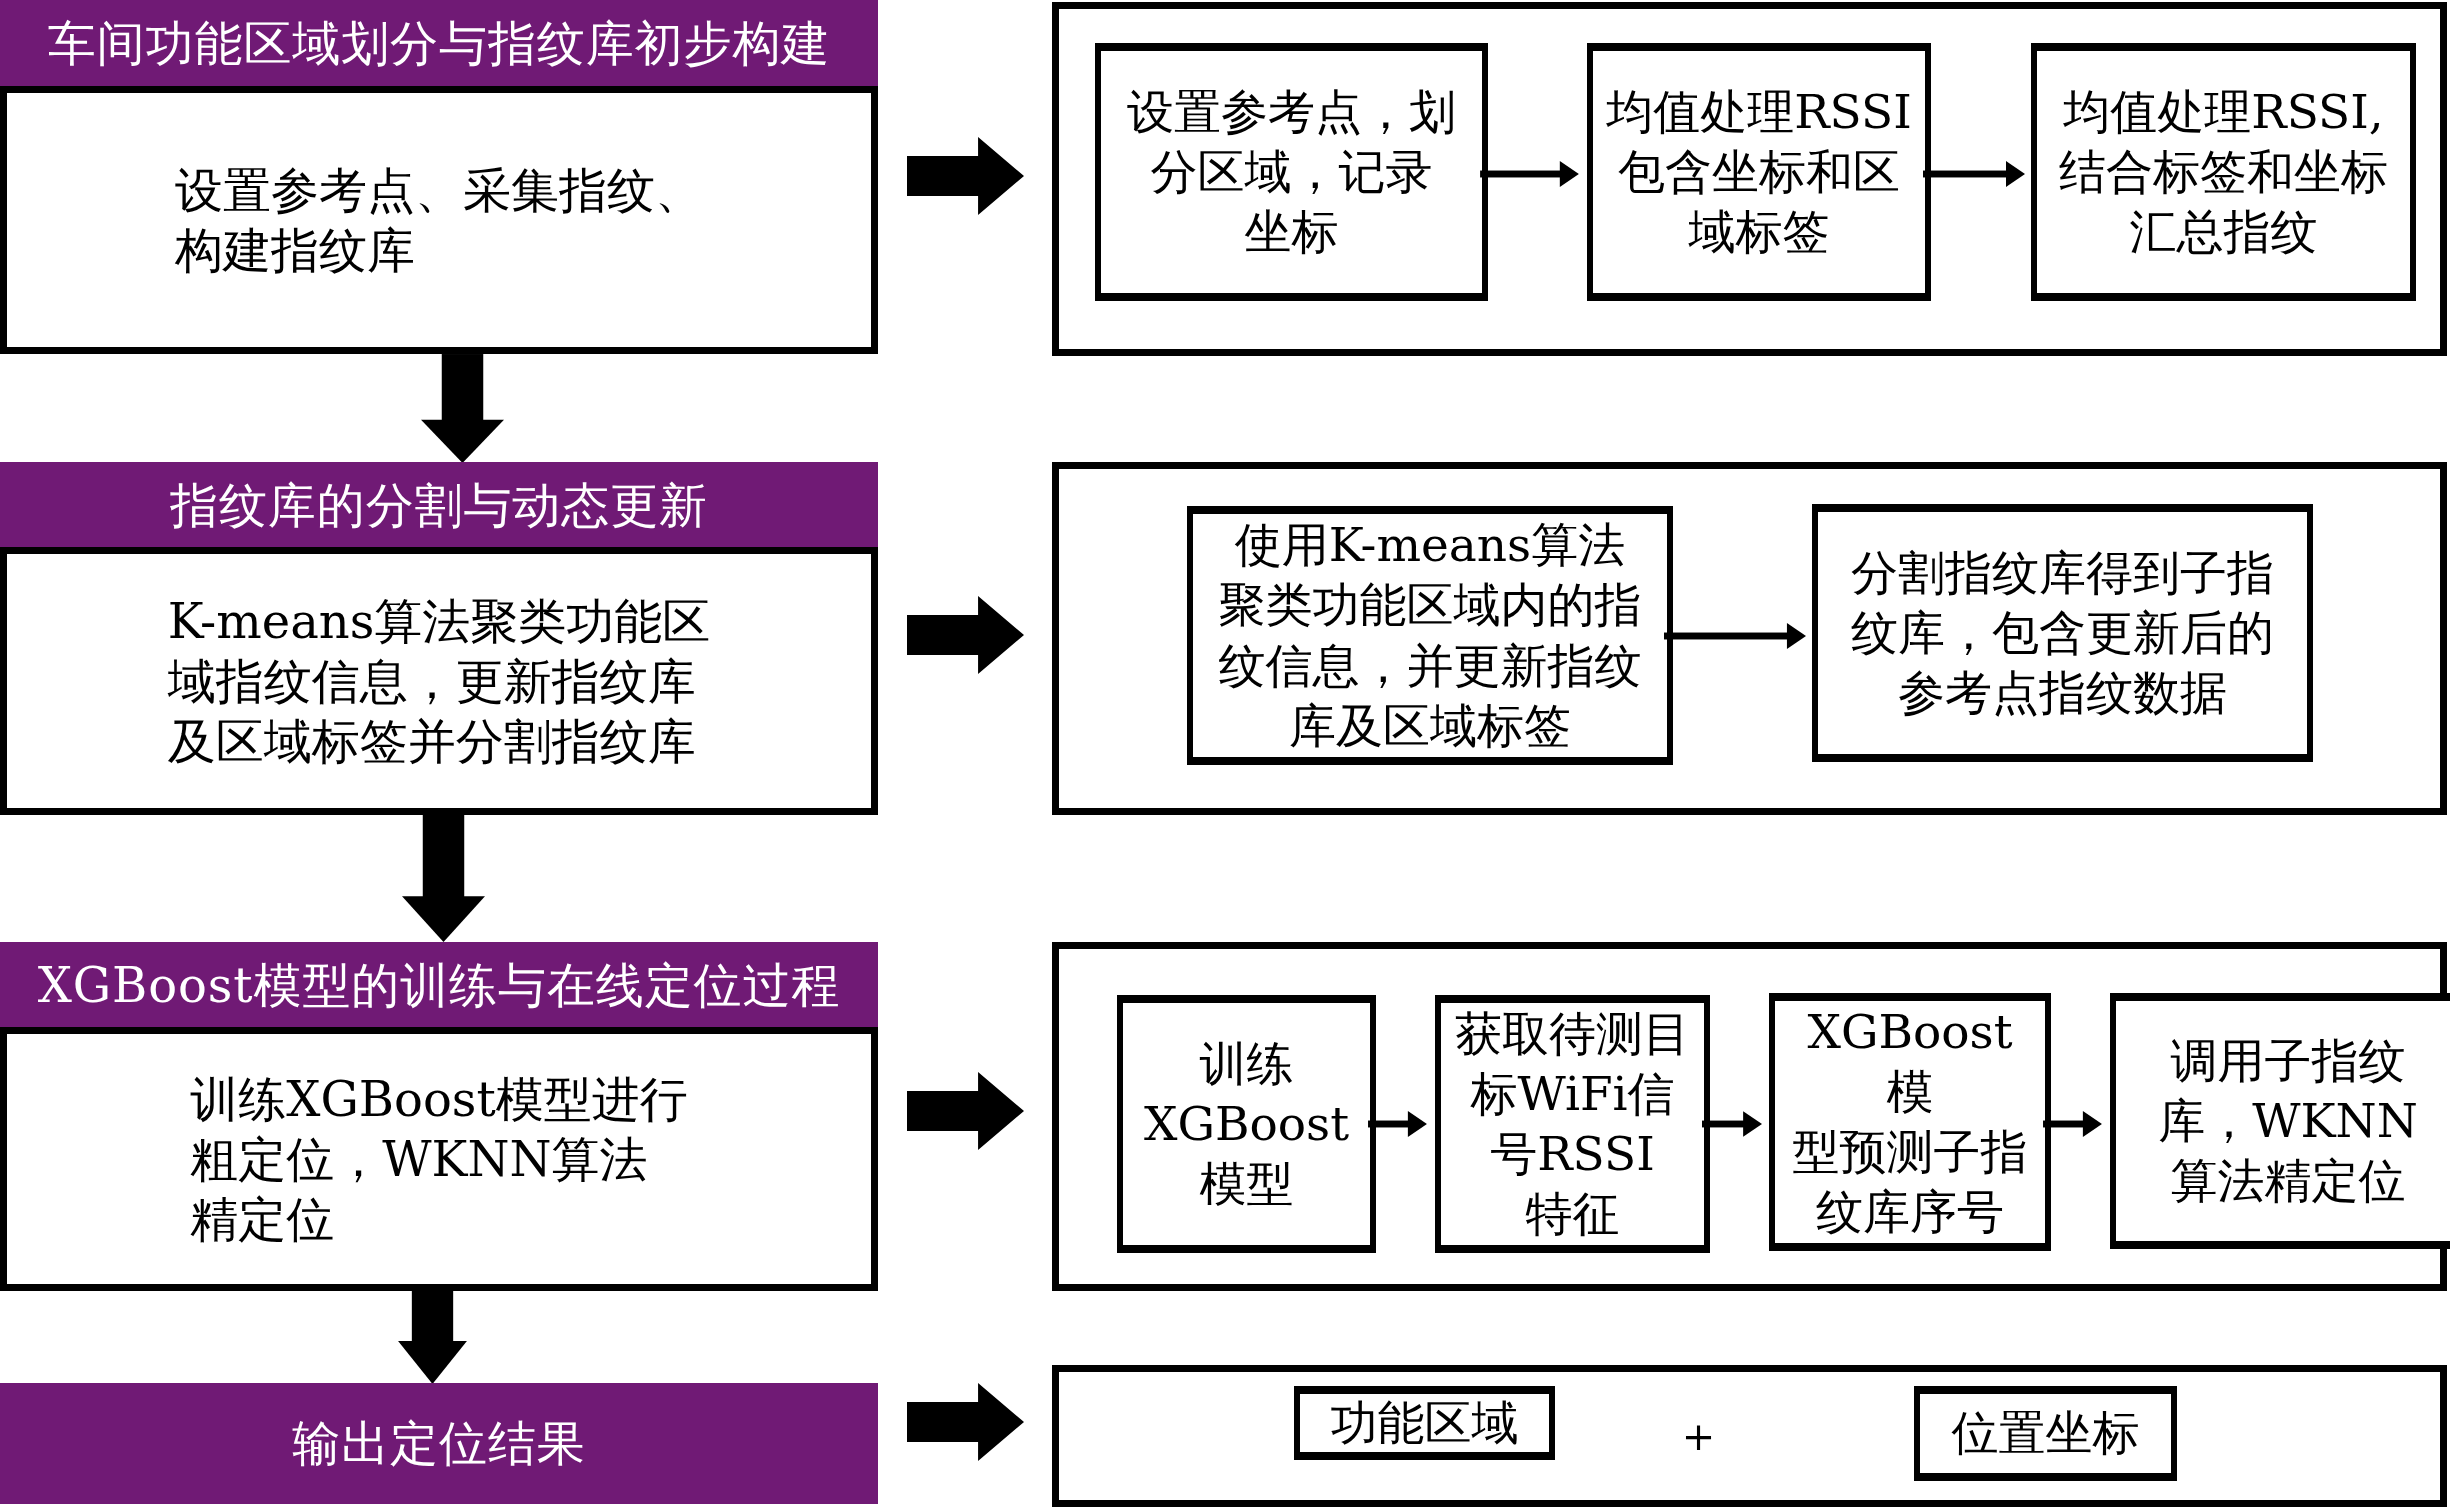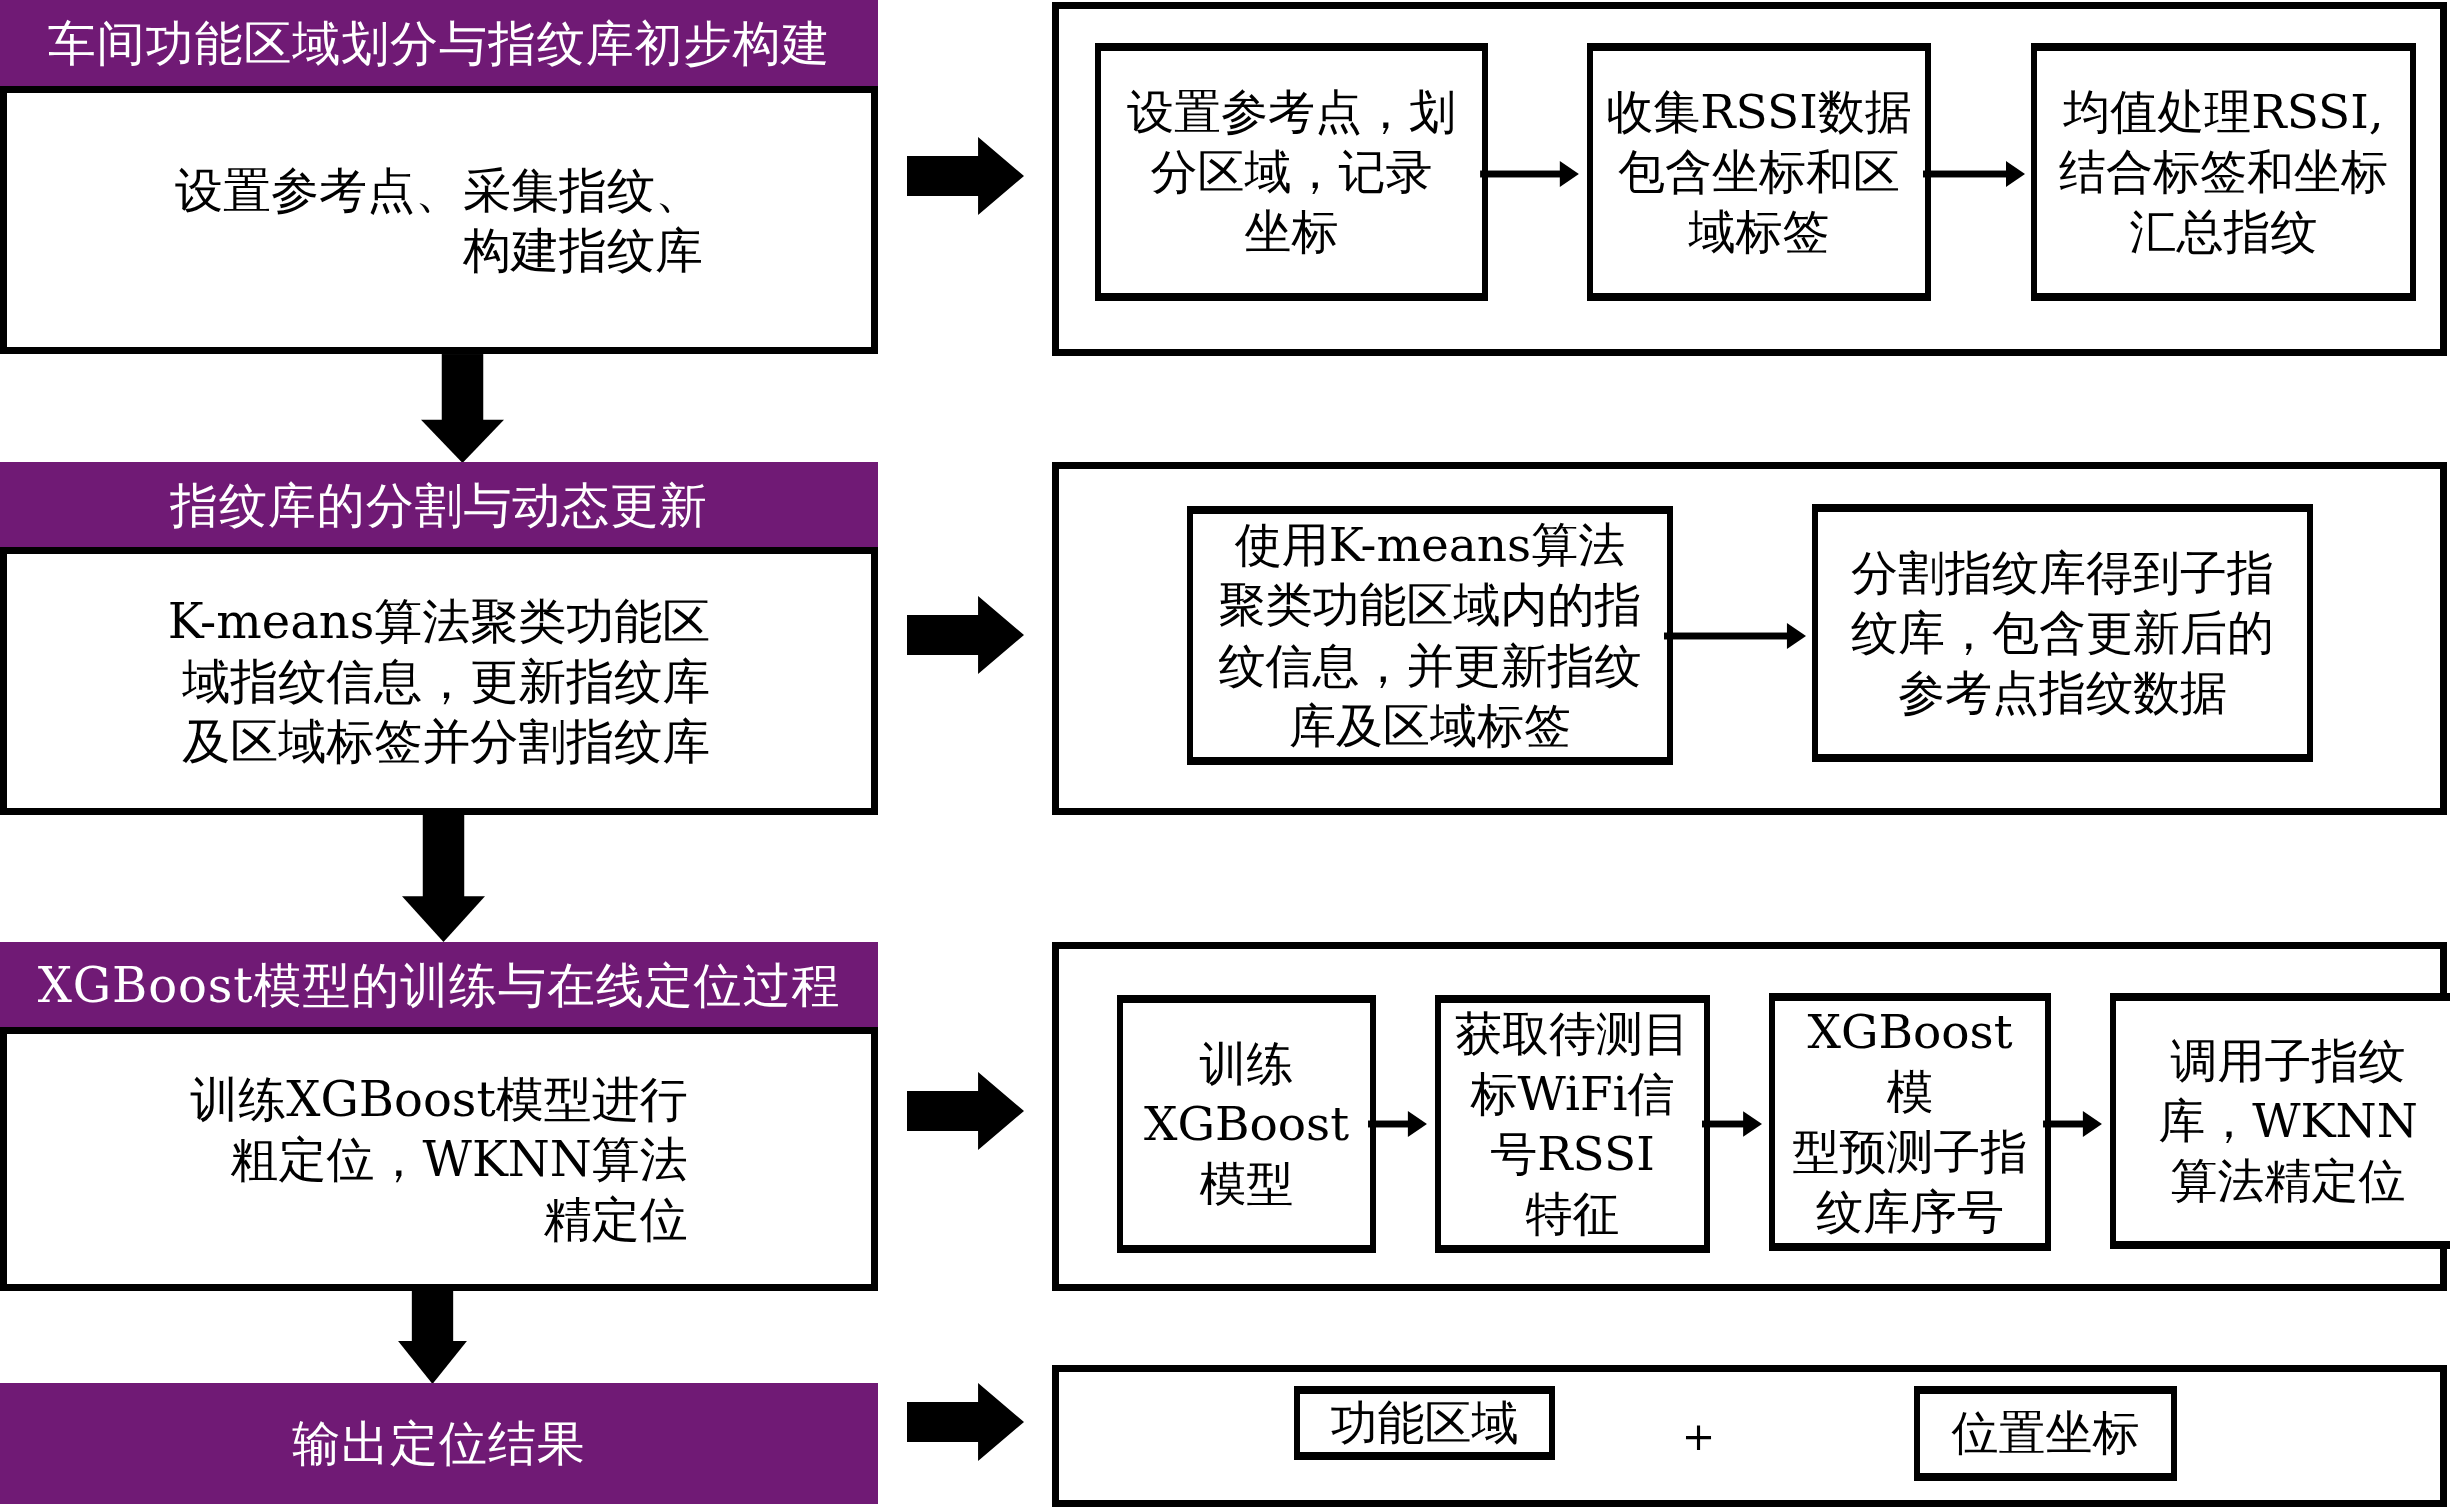--- a/index.html
+++ b/index.html
@@ -2,21 +2,21 @@
 <html style="font-size:14px"><head>
 <meta charset="utf-8">
 <style>
   html, body { margin:0; padding:0; background:#ffffff; }
   body { width:2450px; height:1511px; position:relative; overflow:hidden;
          font-family:"DejaVu Serif","Liberation Serif",serif; color:#000; }
   .abs { position:absolute; box-sizing:border-box; }
   .hdr { background:#701a75; color:#fff; display:flex; align-items:center; justify-content:center;
          font-size:48px; white-space:nowrap; letter-spacing:0.9px; }
   .body-box { background:#fff; border:7px solid #000; display:flex; align-items:center; justify-content:center;
-              text-align:right; font-size:48px; line-height:1.25; padding:0 40px; }
+              text-align:left; font-size:48px; line-height:1.25; padding:0 40px; }
   .outer { border:7px solid #000; background:#fff; }
   .inner { border:6px solid #000; border-top-width:8.6px; border-bottom-width:8.6px; background:#fff; display:flex; align-items:center; justify-content:center;
            text-align:center; font-size:47px; line-height:1.28; padding:0 12px;margin-left:8px; }
   .darrow, .rarrow, .sarrow { position:absolute; }
   .pre { white-space:pre-line; }
   .plus { font-size:40px; display:flex; align-items:center; justify-content:center; }
 </style>
 </head>
 <body>
 
@@ -29,21 +29,21 @@
   </svg>
 
 <div class="abs outer" style="left:1052px;top:1.7px;width:1395px;height:354px;"></div>
 <div class="abs inner pre" style="left:1087px;top:43px;width:393px;height:258px;">设置参考点，划
 分区域，记录
 坐标</div>
 <svg class="sarrow" style="left:1480px;top:161px;" width="99" height="26" viewBox="0 0 114 30">
     <rect x="0" y="11" width="96" height="8" fill="#000"></rect>
     <polygon points="92,0 114,15 92,30" fill="#000"></polygon>
   </svg>
-<div class="abs inner pre" style="left:1579px;top:43px;width:344px;height:258px;">收集RSSI数据
+<div class="abs inner pre" style="left:1579px;top:43px;width:344px;height:258px;">均值处理RSSI
 包含坐标和区
 域标签</div>
 <svg class="sarrow" style="left:1923px;top:161px;" width="102" height="26" viewBox="0 0 118 30">
     <rect x="0" y="11" width="100" height="8" fill="#000"></rect>
     <polygon points="96,0 118,15 96,30" fill="#000"></polygon>
   </svg>
 <div class="abs inner pre" style="left:2023px;top:43px;width:385px;height:258px;">均值处理RSSI,
 结合标签和坐标
 汇总指纹</div>
 

